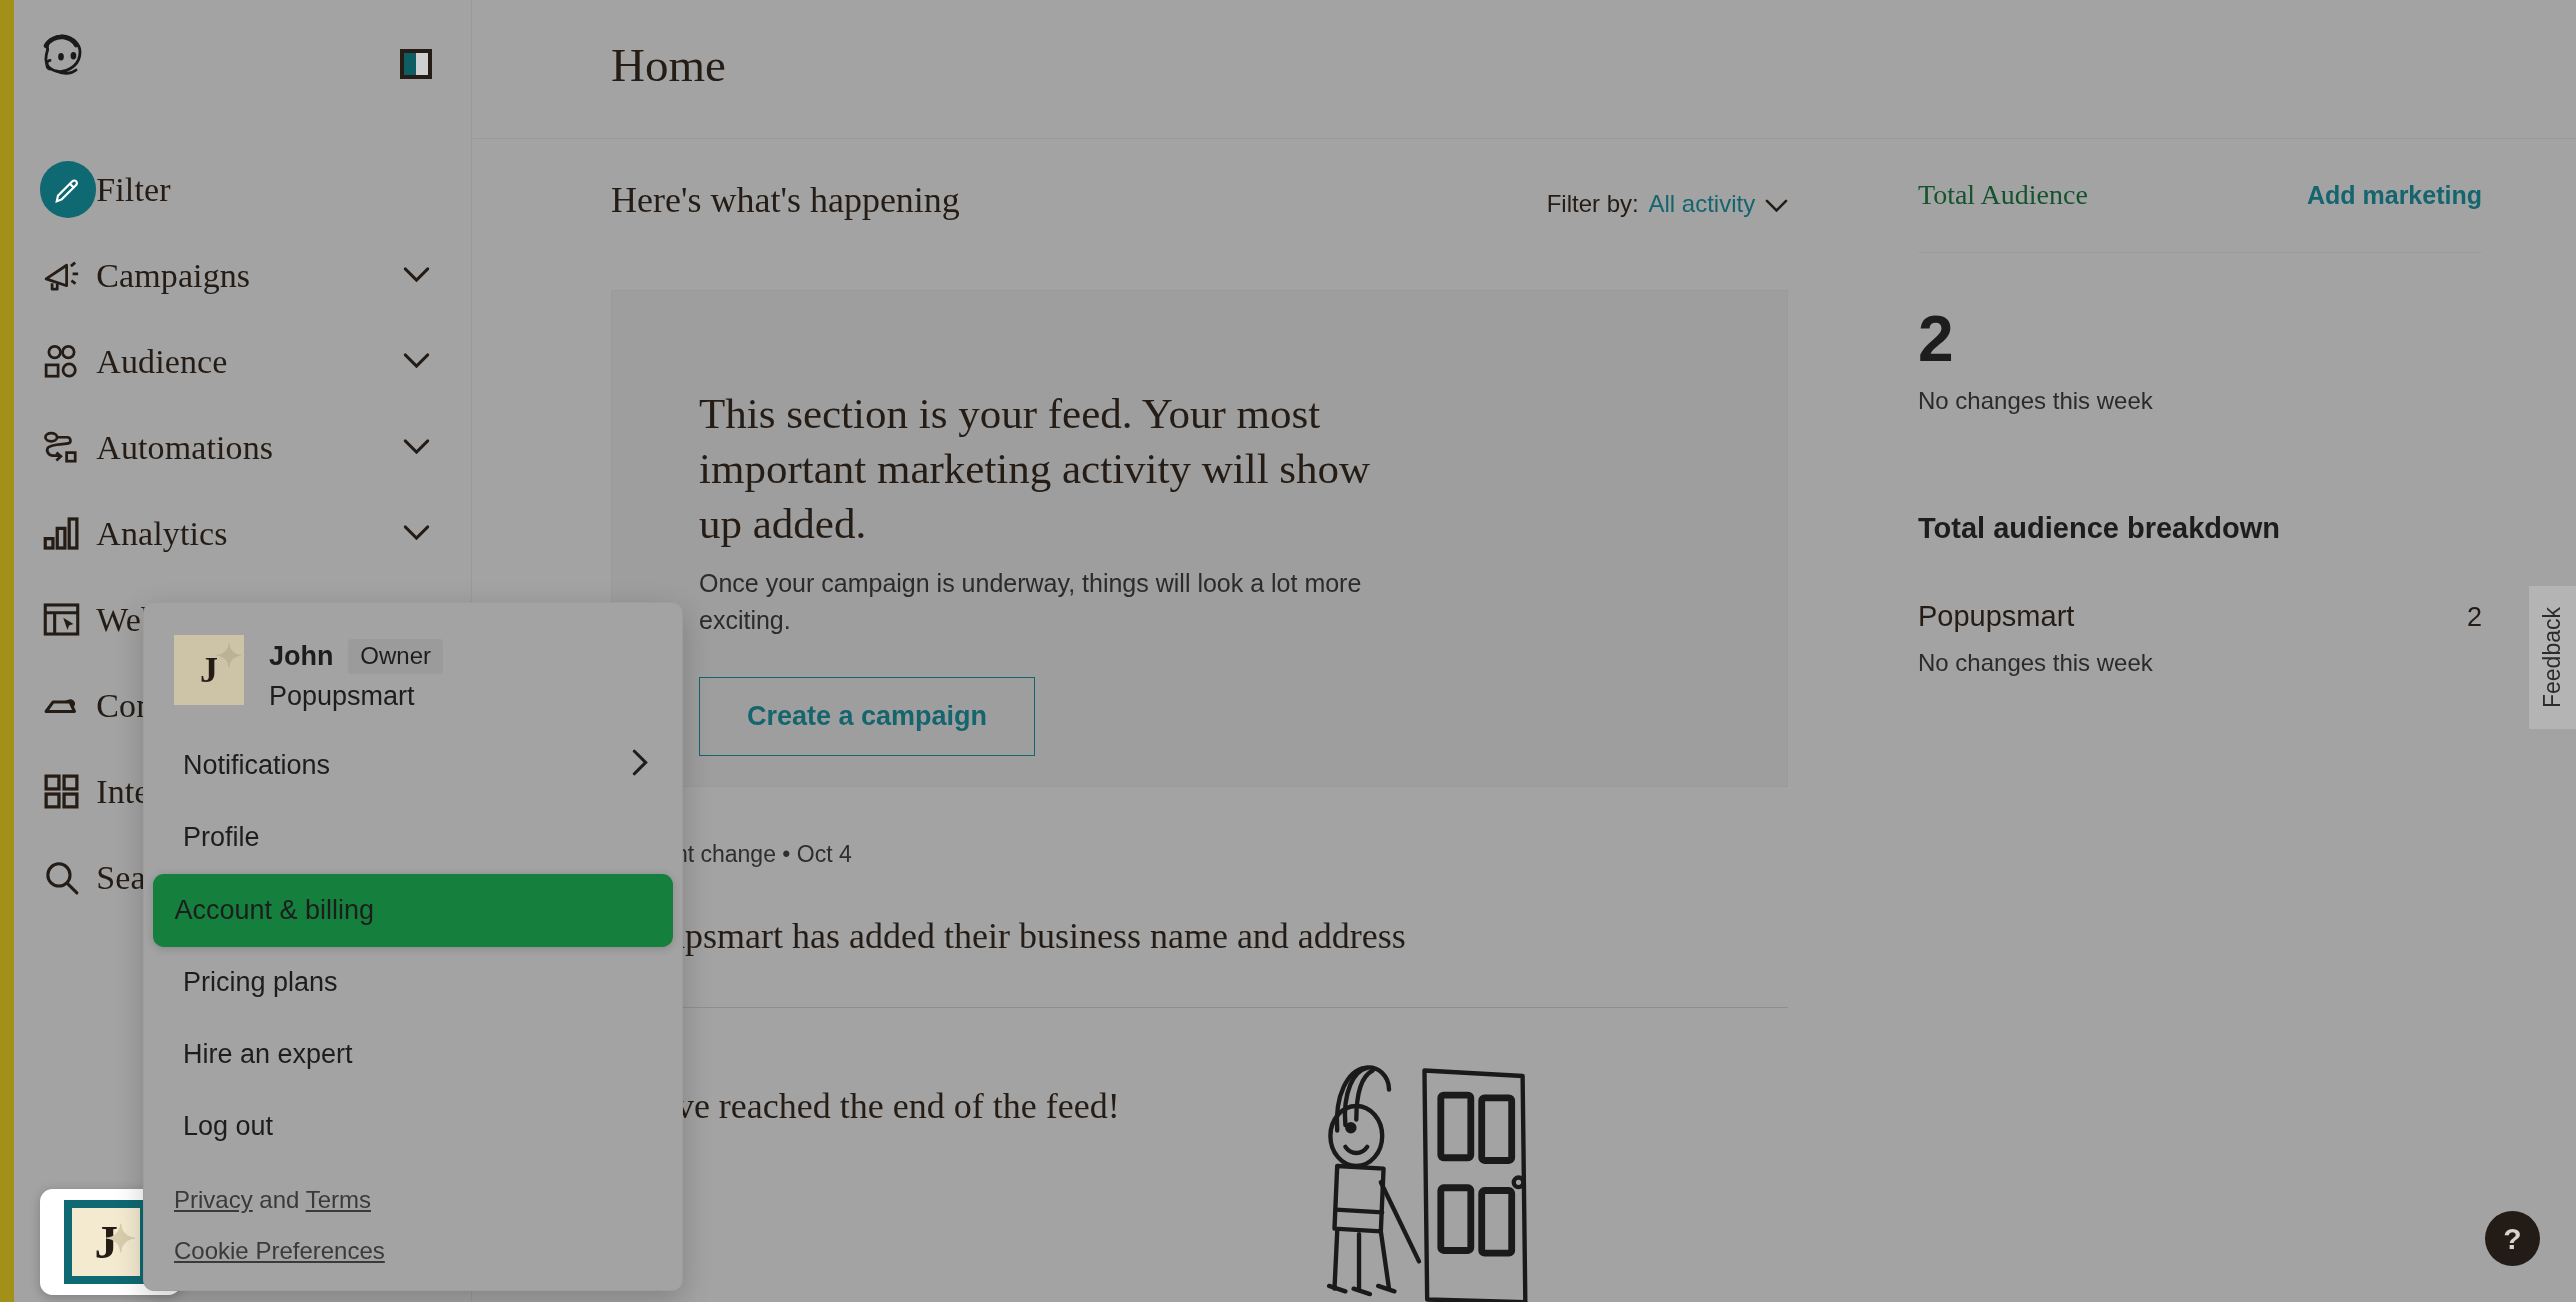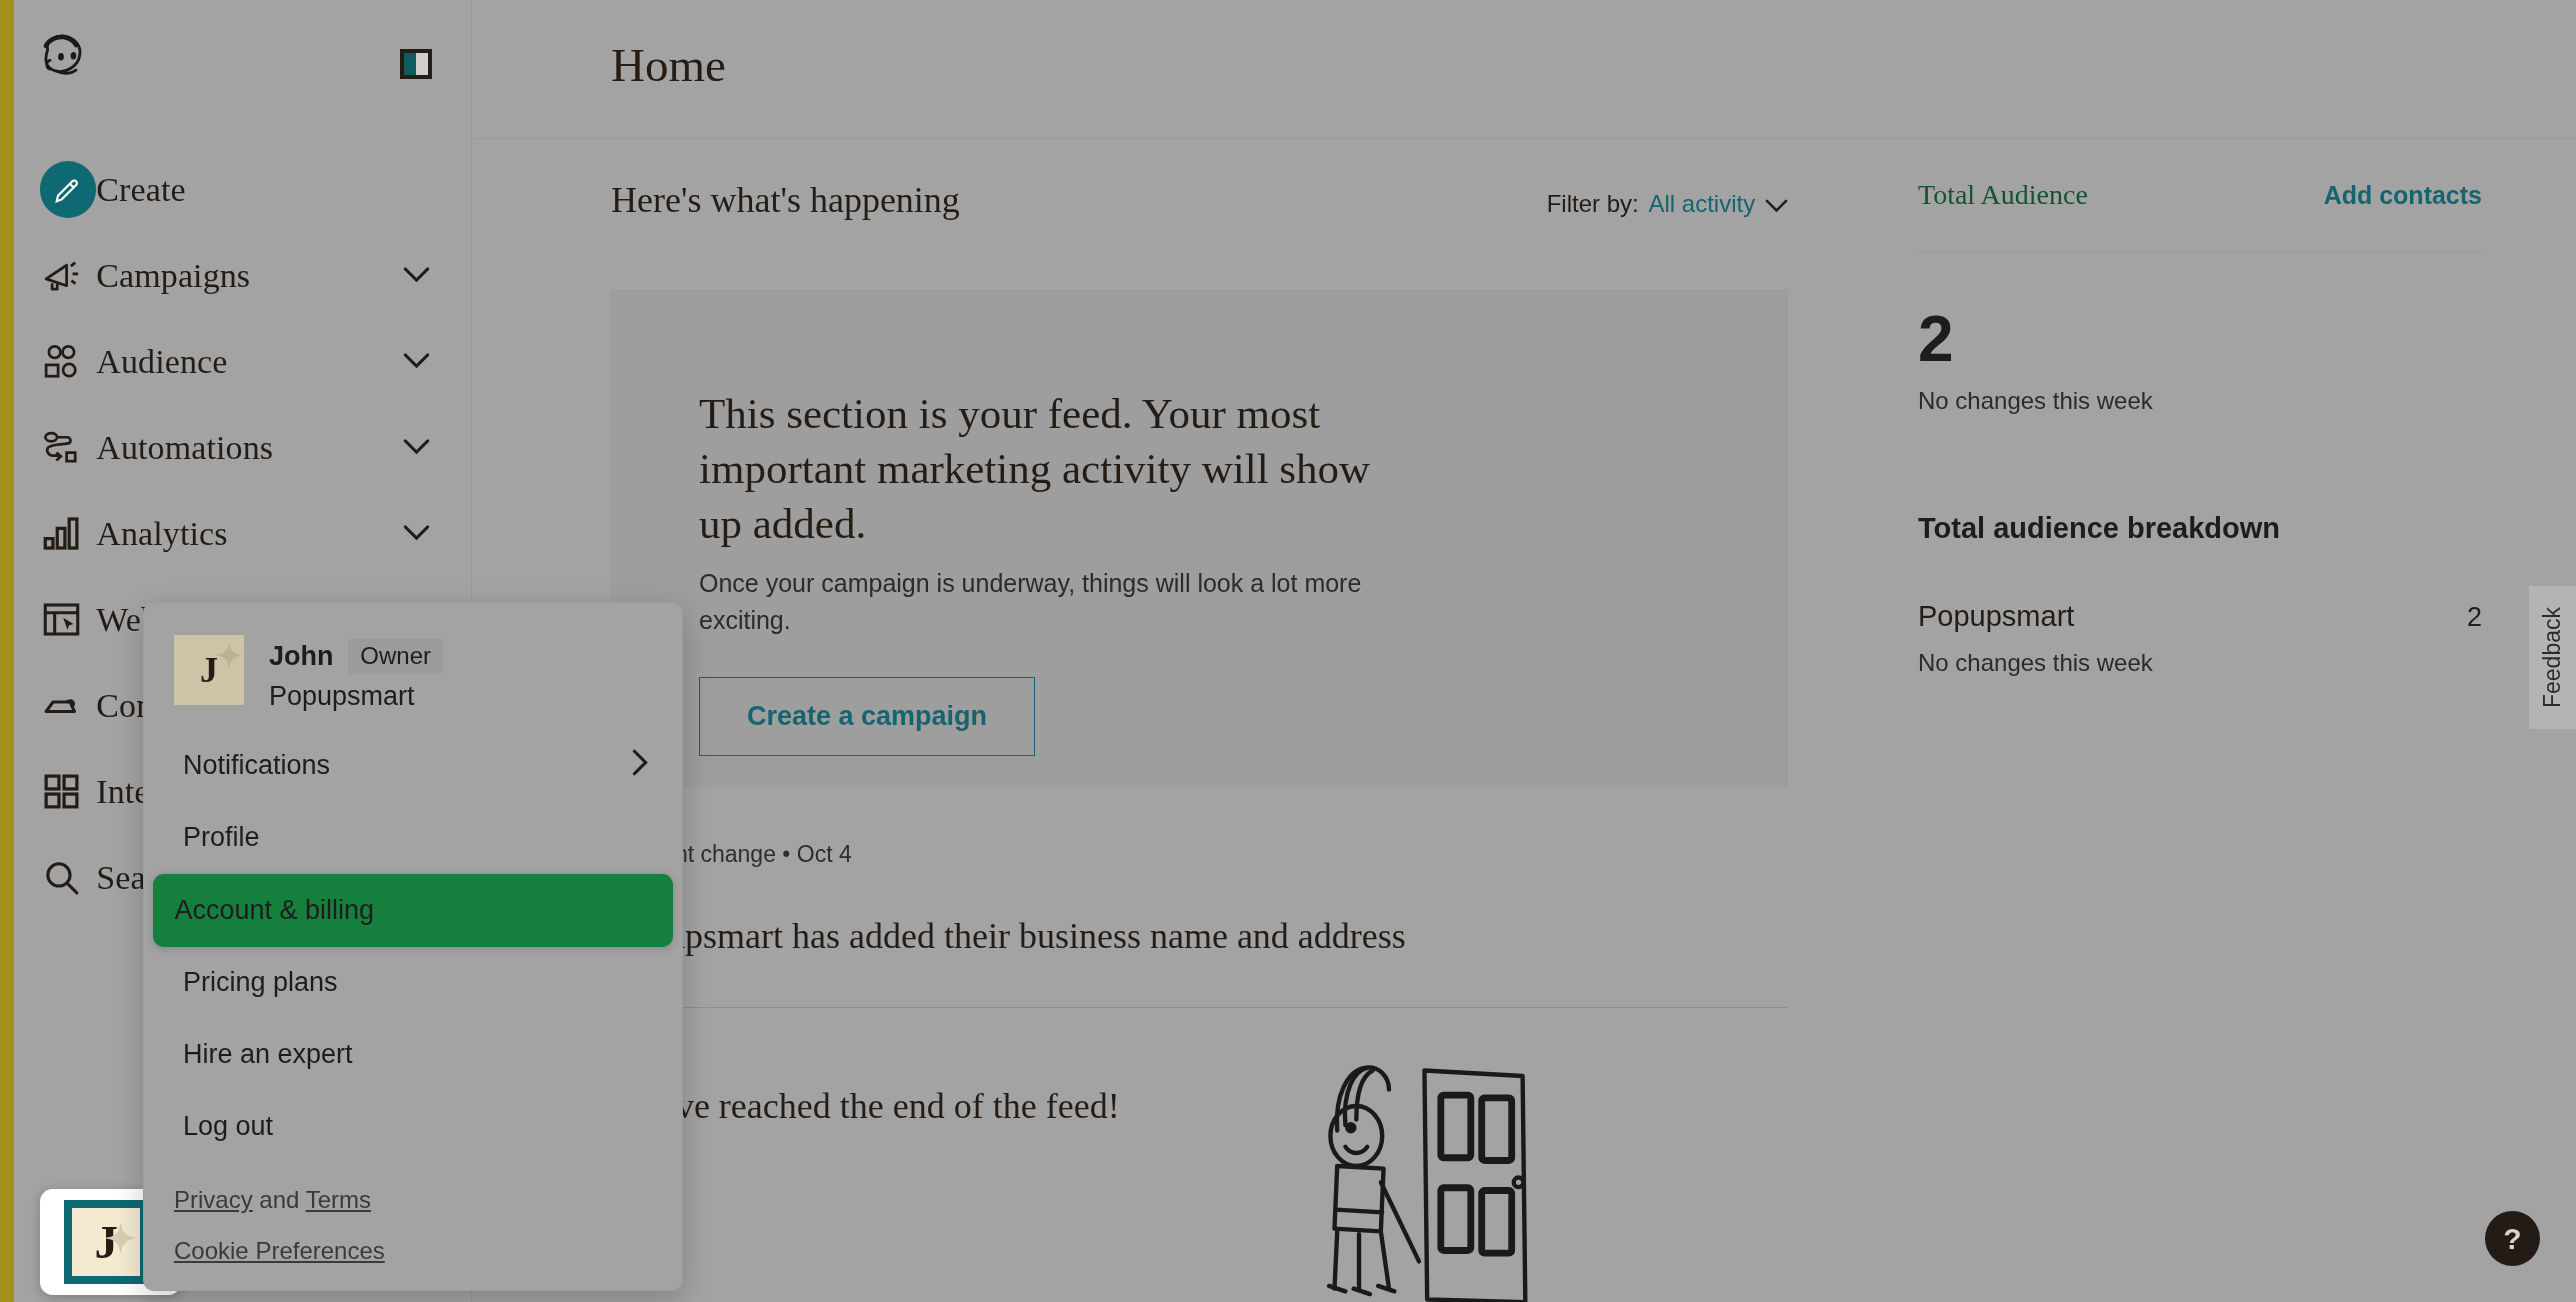--- a/index.html
+++ b/index.html
@@ -483,21 +483,21 @@
 
       <div class="nav-item">
         <span class="nav-ico">
           <span class="create-badge">
             <svg width="30" height="30" viewBox="0 0 24 24" fill="none" stroke="#ffffff" stroke-width="1.7">
               <path d="M3 21l1-4.5L15.5 5a2.1 2.1 0 013 3L7 19.5 3 21z"></path>
               <path d="M13.5 7L17 10.5"></path>
             </svg>
           </span>
         </span>
-        <span class="nav-label">Create</span>
+        <span class="nav-label">Filter</span>
       </div>
 
       <div class="nav-item">
         <span class="nav-ico">
           <svg width="41" height="41" viewBox="0 0 24 24" fill="none" stroke="#241c15" stroke-width="1.6" stroke-linejoin="round">
             <path d="M3 14l12-8v12L3 14z"></path>
               <path d="M6.5 16.5V20h3v-3"></path>
             <path d="M17.5 6.5l2.5-2M18.5 11h3.2M17.8 15l2.4 1.8"></path>
           </svg>
         </span>
@@ -676,21 +676,21 @@
             <path d="M8 176 l12 4 M26 178 l12 4 M44 176 l12 4"></path>
           </svg>
         </div>
       </div>
 
     </section>
 
     <aside class="right-col">
       <div class="rc-head">
         <h2>Total Audience</h2>
-        <a>Add contacts</a>
+        <a>Add marketing</a>
       </div>
       <div class="big-number">2</div>
       <div class="sub-note">No changes this week</div>
 
       <div class="rc-sec-title">Total audience breakdown</div>
 
       <div class="rc-row">
         <span class="nm">Popupsmart</span>
         <span class="vl">2</span>
       </div>

